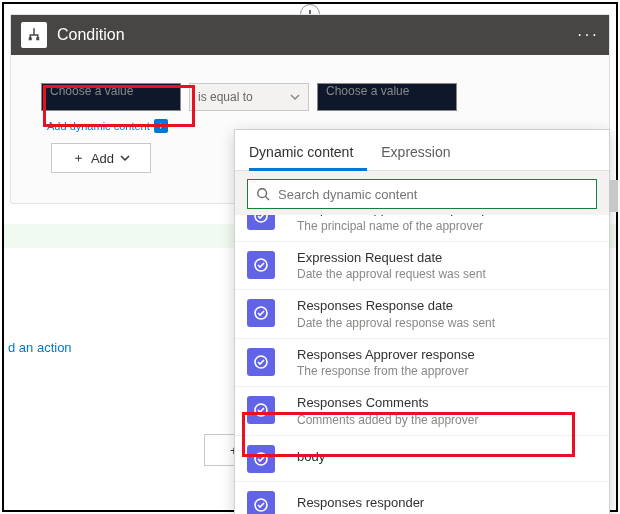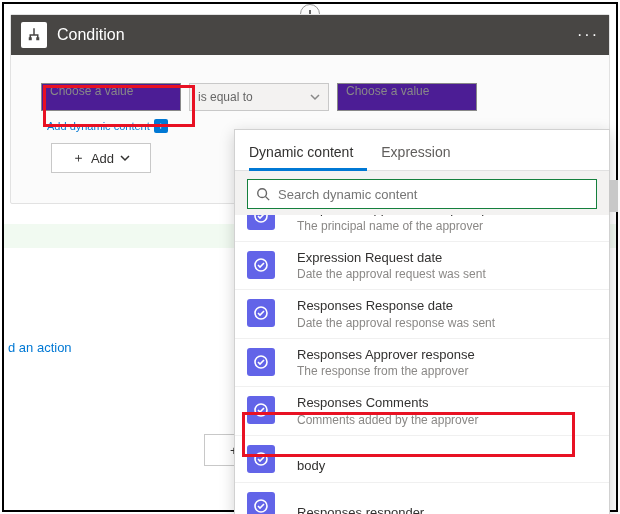--- a/index.html
+++ b/index.html
@@ -12,23 +12,23 @@
   .arrow-circle svg { width: 10px; height: 10px; stroke: #555; fill: none; stroke-width: 1.8; }
 
   .card { position: absolute; top: 10px; left: 6px; right: 6px; height: 190px; background: #fbfbfb; border: 1px solid #e2e2e2; border-radius: 2px; }
   .card-header { height: 40px; background: #484644; display: flex; align-items: center; padding: 0 10px; }
   .card-icon { width: 26px; height: 26px; background: #fff; border-radius: 2px; display: flex; align-items: center; justify-content: center; margin-right: 10px; }
   .card-icon svg { width: 18px; height: 18px; fill: #484644; }
   .card-title { color: #fff; font-size: 16px; flex: 1; }
   .card-menu { color: #fff; letter-spacing: 2px; font-size: 16px; cursor: pointer; }
 
   .cond-row { display: flex; gap: 8px; padding: 28px 30px 4px 30px; }
-  .val-input { width: 140px; height: 28px; border: 1px solid #888; background: #4c1d95; padding: 0 8px; font-size: 12px; color: #888; }
+  .val-input { width: 140px; height: 28px; border: 1px solid #888; background: #0f172a; padding: 0 8px; font-size: 12px; color: #888; }
   .val-input.ph { color: #888; }
-  .op-select { width: 140px; height: 28px; background: #f3f2f1; border: 1px solid #c8c8c8; font-size: 12px; color: #666; display: flex; align-items: center; justify-content: space-between; padding: 0 8px; }
+  .op-select { width: 120px; height: 28px; background: #f3f2f1; border: 1px solid #c8c8c8; font-size: 12px; color: #666; display: flex; align-items: center; justify-content: space-between; padding: 0 8px; }
   .op-select svg { width: 10px; height: 10px; stroke: #888; fill:none; stroke-width:1.5; }
 
   .red-box-input { position: absolute; border: 3px solid #e81123; top: 70px; left: 32px; width: 152px; height: 42px; pointer-events: none; }
 
   .dyn-link { color: #0078d4; font-size: 11px; margin: 4px 0 0 36px; display: flex; align-items: center; gap: 4px; cursor:pointer;}
   .dyn-link .plus-badge { width: 14px; height: 14px; background: #0078d4; color: #fff; display: inline-flex; align-items:center; justify-content:center; font-size: 10px; border-radius:2px; }
 
   .add-btn { margin: 10px 0 0 40px; width: 100px; height: 30px; border: 1px solid #c8c8c8; background: #fff; display: flex; align-items:center; justify-content:center; gap:6px; font-size:13px; color:#323130; cursor:pointer;}
   .add-btn svg { width:10px; height:10px; stroke:#323130; fill:none; stroke-width:1.5; }
 
@@ -49,21 +49,21 @@
   .search-box { display:flex; align-items:center; border:1px solid #15803d; background:#fff; height:30px; padding:0 8px; gap:8px; }
   .search-box svg { width:14px; height:14px; stroke:#666; fill:none; stroke-width:1.6;}
   .search-box input { border:none; outline:none; font-size:13px; flex:1; color:#323130; }
 
   .list { max-height: 300px; overflow-y: hidden; position:relative; }
   .list-item { display:flex; align-items:flex-start; padding:8px 12px; border-bottom:1px solid #f0f0f0; gap:22px; cursor:pointer; }
   .item-icon { width:28px; height:28px; background:#6264e8; border-radius:3px; display:flex; align-items:center; justify-content:center; flex-shrink:0; margin-top:1px;}
   .item-icon svg { width:16px; height:16px; fill:none; stroke:#fff; stroke-width:1.6;}
   .item-text .t { font-size:13px; color:#323130; line-height:1.2; }
   .item-text .d { font-size:12px; color:#8a8886; margin-top:2px; }
-  .item-single .t { margin-top:14px; }
+  .item-single .t { margin-top:5px; }
 
   .red-box-item { position:absolute; border:3px solid #e81123; left:7px; width:333px; height:45px; top:197px; pointer-events:none; }
 
   .scrollbar-track { position:absolute; right:-9px; top:50px; width:9px; height:32px; background:#c8c8c8; border-radius:0;}
 </style>
 </head>
 <body>
 
 <div class="frame">
   <div class="arrow-wrap">

